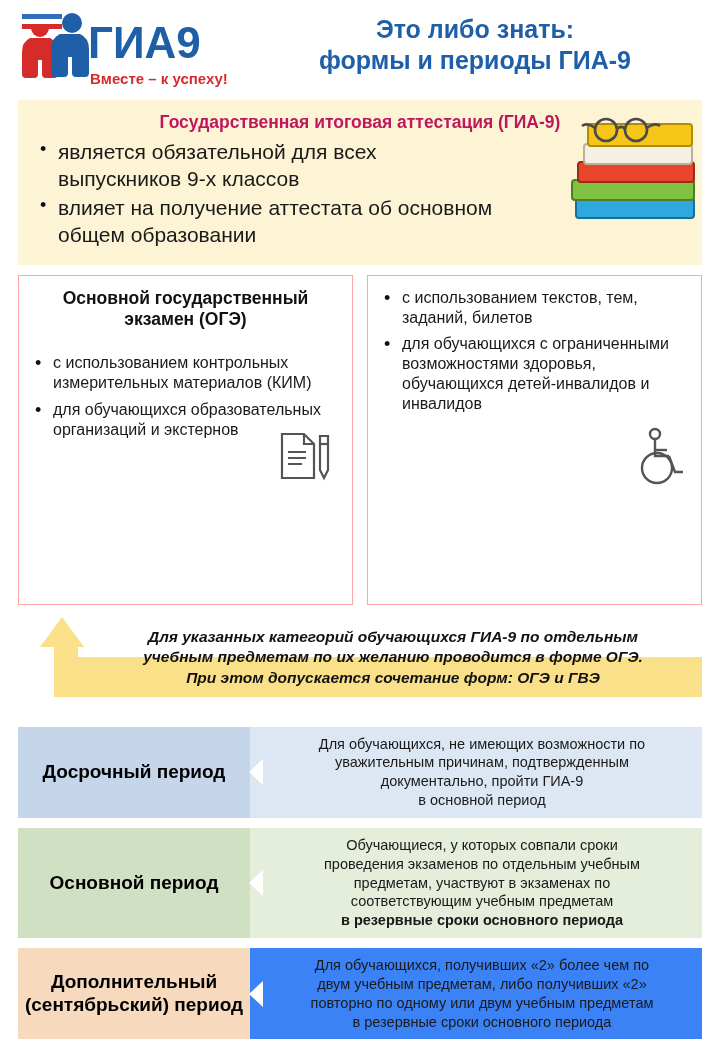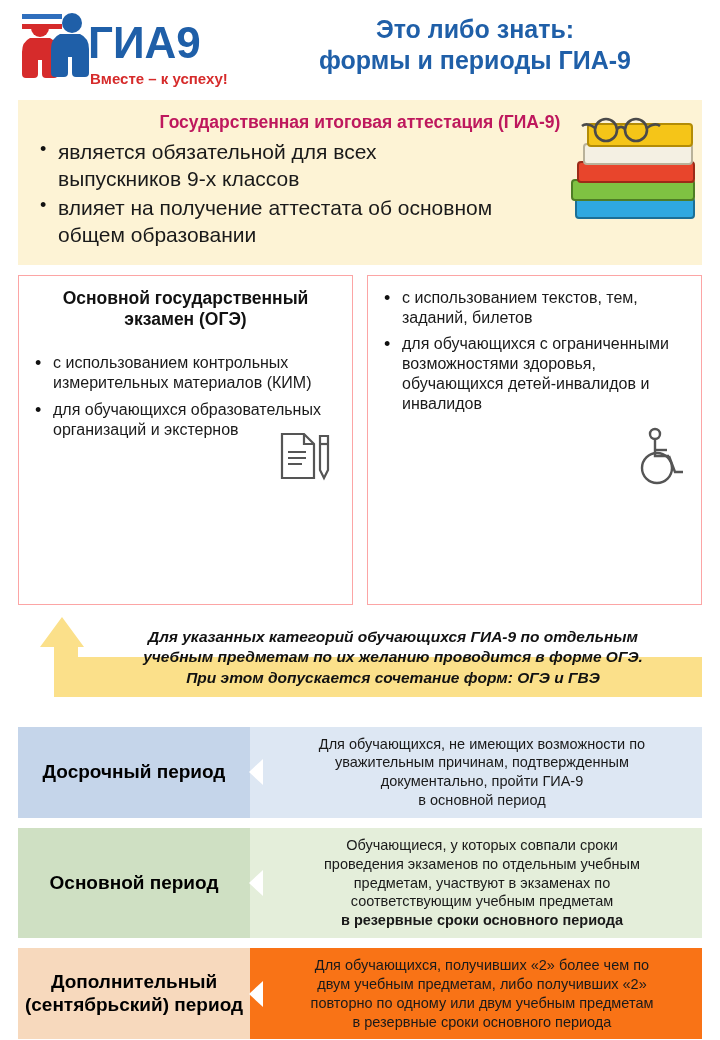--- a/index.html
+++ b/index.html
@@ -90,21 +90,21 @@
     width: 0; height: 0;
     border-top: 13px solid transparent; border-bottom: 13px solid transparent;
   }
   .p-blue .period-label { background: #c5d5ea; }
   .p-blue .period-desc  { background: #dde7f3; }
   .p-blue .tail { border-right: 14px solid #ffffff; left: -1px; }
   .p-green .period-label { background: #cfe0c3; }
   .p-green .period-desc  { background: #e4eeda; }
   .p-green .tail { border-right: 14px solid #ffffff; left: -1px; }
   .p-orange .period-label { background: #f7d9bd; }
-  .p-orange .period-desc  { background: #f97316; }
+  .p-orange .period-desc  { background: #3b82f6; }
   .p-orange .tail { border-right: 14px solid #ffffff; left: -1px; }
   .bold-line { font-weight: bold; }
 </style>
 </head>
 <body>
 
 <div class="page">
 
   <div class="header">
     <div class="logo">

